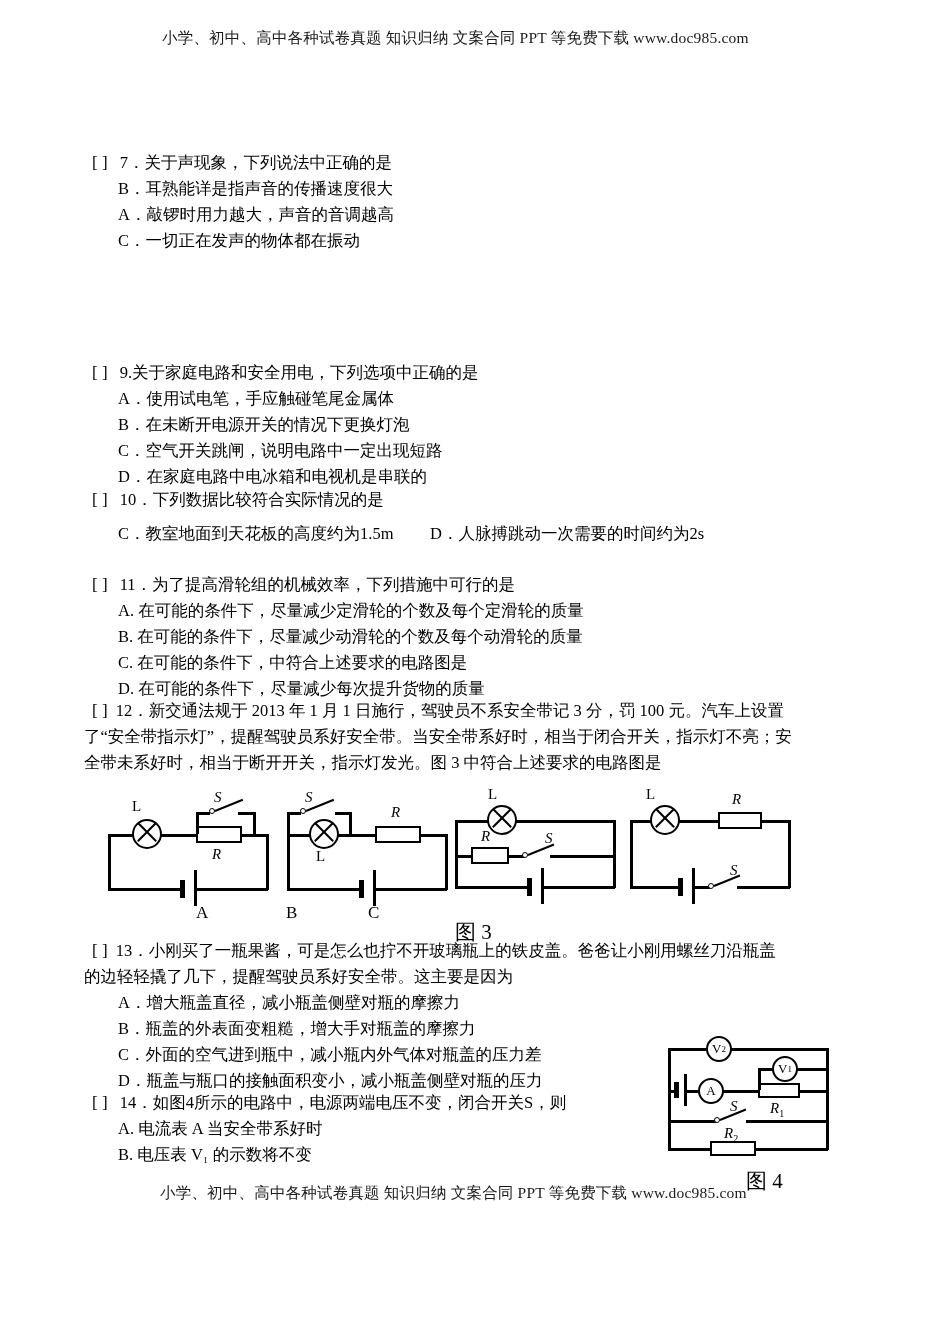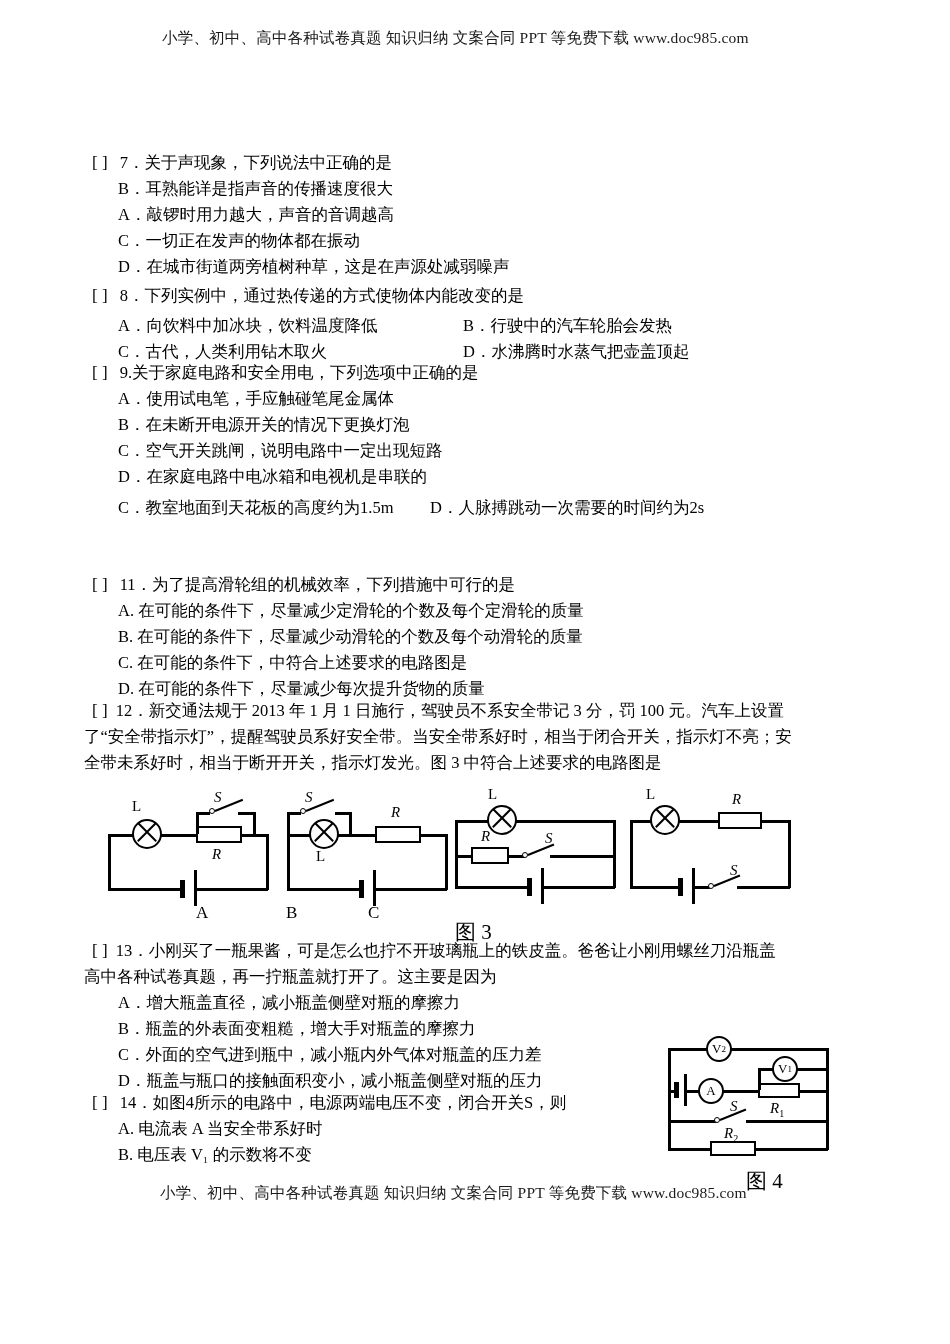--- a/index.html
+++ b/index.html
@@ -168,50 +168,39 @@
   <div class="watermark wm-top">小学、初中、高中各种试卷真题 知识归纳 文案合同 PPT 等免费下载  www.doc985.com</div>
 
   <div class="q-block" style="left:92px; top:150px;">
     <div class="q-line">
       <span class="bracket" style="position:relative;">[          ]</span>
       <span style="margin-left:8px;">7．关于声现象，下列说法中正确的是</span>
     </div>
     <div class="q-line" style="padding-left:26px;">B．耳熟能详是指声音的传播速度很大</div>
     <div class="q-line" style="padding-left:26px;">A．敲锣时用力越大，声音的音调越高</div>
     <div class="q-line" style="padding-left:26px;">C．一切正在发声的物体都在振动</div>
-    <div class="q-line" style="padding-left:26px;">D．在城市街道两旁植树种草，这是在声源处减弱噪声</div>
-  </div>
-
-  <div class="q-block" style="left:92px; top:283px;">
-    <div class="q-line">
-      <span class="bracket" style="position:relative;">[          ]</span>
-      <span style="margin-left:8px;">8．下列实例中，通过热传递的方式使物体内能改变的是</span>
-    </div>
-    <div class="opt-row" style="margin-left:26px; margin-top:4px;">
-      <span class="opt-col-a">A．向饮料中加冰块，饮料温度降低</span>
-      <span class="opt-col-b">B．行驶中的汽车轮胎会发热</span>
-    </div>
-    <div class="opt-row" style="margin-left:26px;">
-      <span class="opt-col-a">C．古代，人类利用钻木取火</span>
-      <span class="opt-col-b">D．水沸腾时水蒸气把壶盖顶起</span>
-    </div>
-  </div>
+  </div>
+
 
   <div class="q-block" style="left:92px; top:360px;">
     <div class="q-line">
       <span class="bracket" style="position:relative;">[          ]</span>
       <span style="margin-left:8px;">9.关于家庭电路和安全用电，下列选项中正确的是</span>
     </div>
     <div class="q-line" style="padding-left:26px;">A．使用试电笔，手应触碰笔尾金属体</div>
     <div class="q-line" style="padding-left:26px;">B．在未断开电源开关的情况下更换灯泡</div>
     <div class="q-line" style="padding-left:26px;">C．空气开关跳闸，说明电路中一定出现短路</div>
     <div class="q-line" style="padding-left:26px;">D．在家庭电路中电冰箱和电视机是串联的</div>
   </div>
 
   <div class="q-block" style="left:92px; top:487px;">
+    <div class="q-line">
+      <span class="bracket" style="position:relative;">[          ]</span>
+      <span style="margin-left:8px;">10．下列数据比较符合实际情况的是</span>
+    </div>
     <div class="opt-row" style="margin-left:26px; margin-top:8px;">
       <span class="opt-col-a">C．教室地面到天花板的高度约为1.5m</span>
       <span class="opt-col-b" style="left:312px;">D．人脉搏跳动一次需要的时间约为2s</span>
     </div>
   </div>
 
   <div class="q-block" style="left:92px; top:572px;">
     <div class="q-line">
       <span class="bracket" style="position:relative;">[          ]</span>
       <span style="margin-left:8px;">11．为了提高滑轮组的机械效率，下列措施中可行的是</span>
@@ -347,21 +336,21 @@
     </div>
 
     <div class="fig-caption" style="left:455px; top:918px;">图 3</div>
   </div>
 
   <div class="q-block" style="left:92px; top:938px; width:810px;">
     <div class="q-line">
       <span class="bracket" style="position:relative;">[          ]</span>
       <span style="margin-left:4px;">13．小刚买了一瓶果酱，可是怎么也拧不开玻璃瓶上的铁皮盖。爸爸让小刚用螺丝刀沿瓶盖</span>
     </div>
-    <div class="q-line" style="margin-left:-8px;">高中各种试卷真题，再一拧瓶盖就打开了。这主要是因为</div>
+    <div class="q-line" style="margin-left:-8px;">的边轻轻撬了几下，提醒驾驶员系好安全带。这主要是因为</div>
     <div class="q-line" style="padding-left:26px;">A．增大瓶盖直径，减小瓶盖侧壁对瓶的摩擦力</div>
     <div class="q-line" style="padding-left:26px;">B．瓶盖的外表面变粗糙，增大手对瓶盖的摩擦力</div>
     <div class="q-line" style="padding-left:26px;">C．外面的空气进到瓶中，减小瓶内外气体对瓶盖的压力差</div>
     <div class="q-line" style="padding-left:26px;">D．瓶盖与瓶口的接触面积变小，减小瓶盖侧壁对瓶的压力</div>
   </div>
 
   <div class="q-block" style="left:92px; top:1090px;">
     <div class="q-line">
       <span class="bracket" style="position:relative;">[          ]</span>
       <span style="margin-left:8px;">14．如图4所示的电路中，电源两端电压不变，闭合开关S，则</span>

